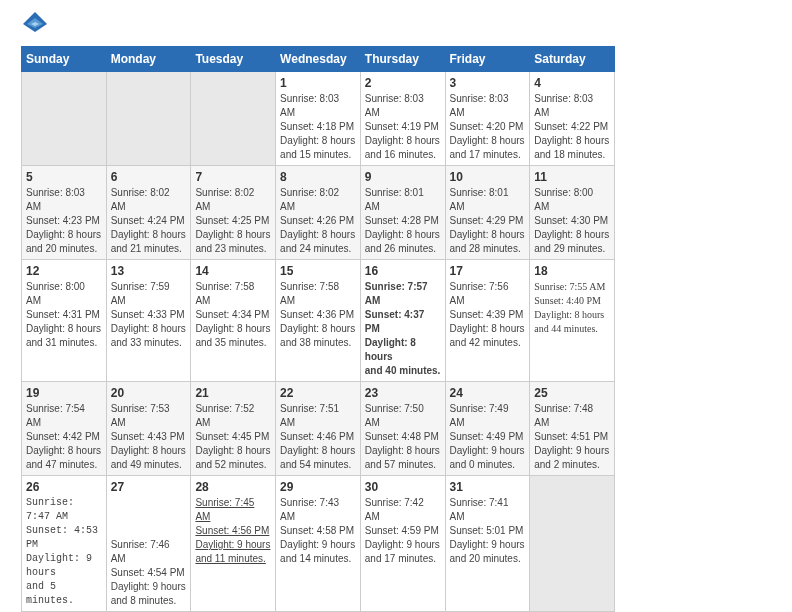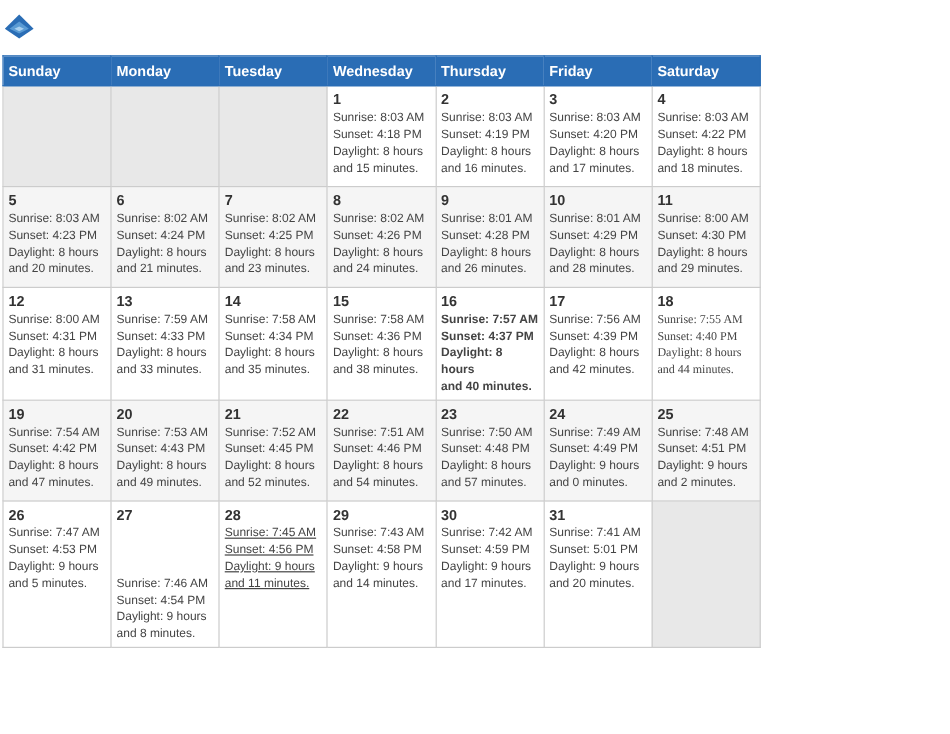--- a/index.html
+++ b/index.html
@@ -7,21 +7,21 @@
       font-family: Arial, sans-serif;
       background: #fff;
       width: 792px;
       height: 612px;
       overflow: hidden;
     }
     .page {
       width: 636px;
       height: 612px;
       background: #fff;
-      padding: 10px 2px;
+      padding: 10px 21px;
     }
     .header {
       display: flex;
       justify-content: space-between;
       align-items: flex-start;
       margin-bottom: 8px;
     }
     .logo {
       display: flex;
       align-items: center;
@@ -309,21 +309,21 @@
             <span class="day-number">25</span>
             <div class="day-info" style="white-space: pre-line;">Sunrise: 7:48 AM
 Sunset: 4:51 PM
 Daylight: 9 hours
 and 2 minutes.</div>
           </td>
         </tr>
         <tr>
           <td>
             <span class="day-number">26</span>
-            <div class="day-info" style="white-space: pre-line;">Sunrise: 7:47 AM
+            <div class="day-info" style="white-space: pre-line; font-family: Liberation Mono, monospace;">Sunrise: 7:47 AM
 Sunset: 4:53 PM
 Daylight: 9 hours
 and 5 minutes.</div>
           </td>
           <td>
             <span class="day-number">27</span>
             <div class="day-info" style="white-space: pre-line; margin-top: 44px;">Sunrise: 7:46 AM
 Sunset: 4:54 PM
 Daylight: 9 hours
 and 8 minutes.</div>

